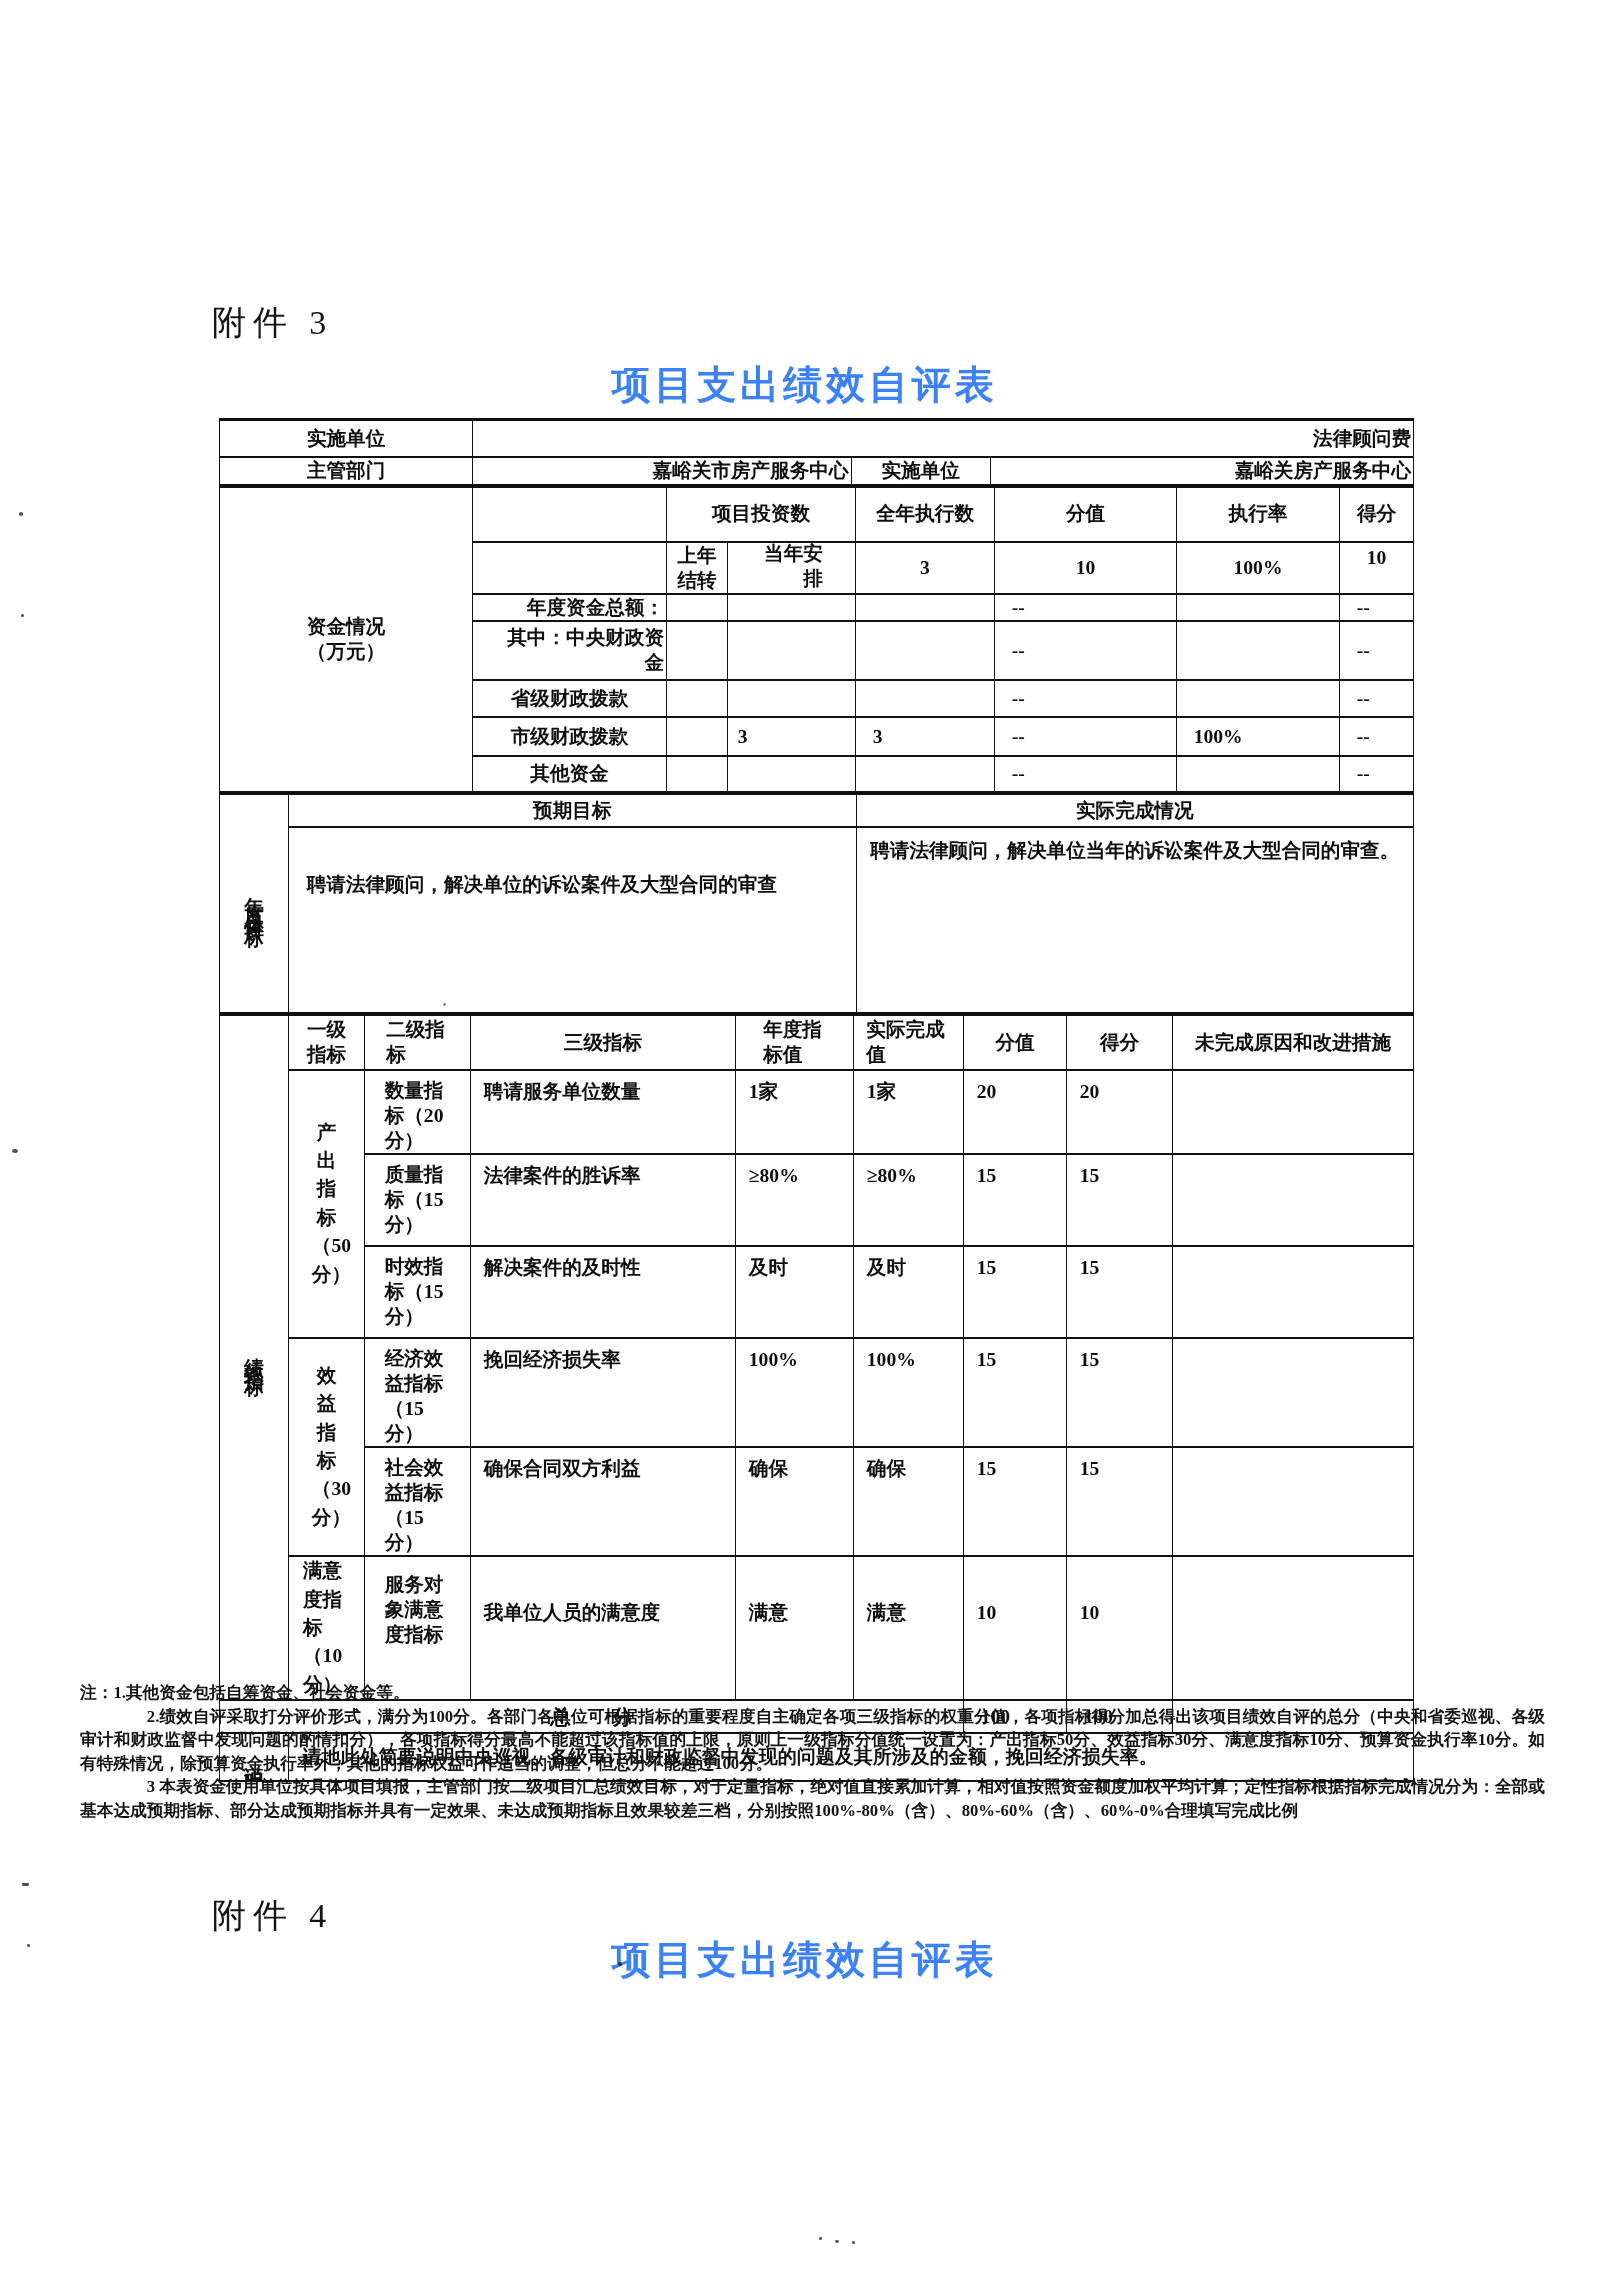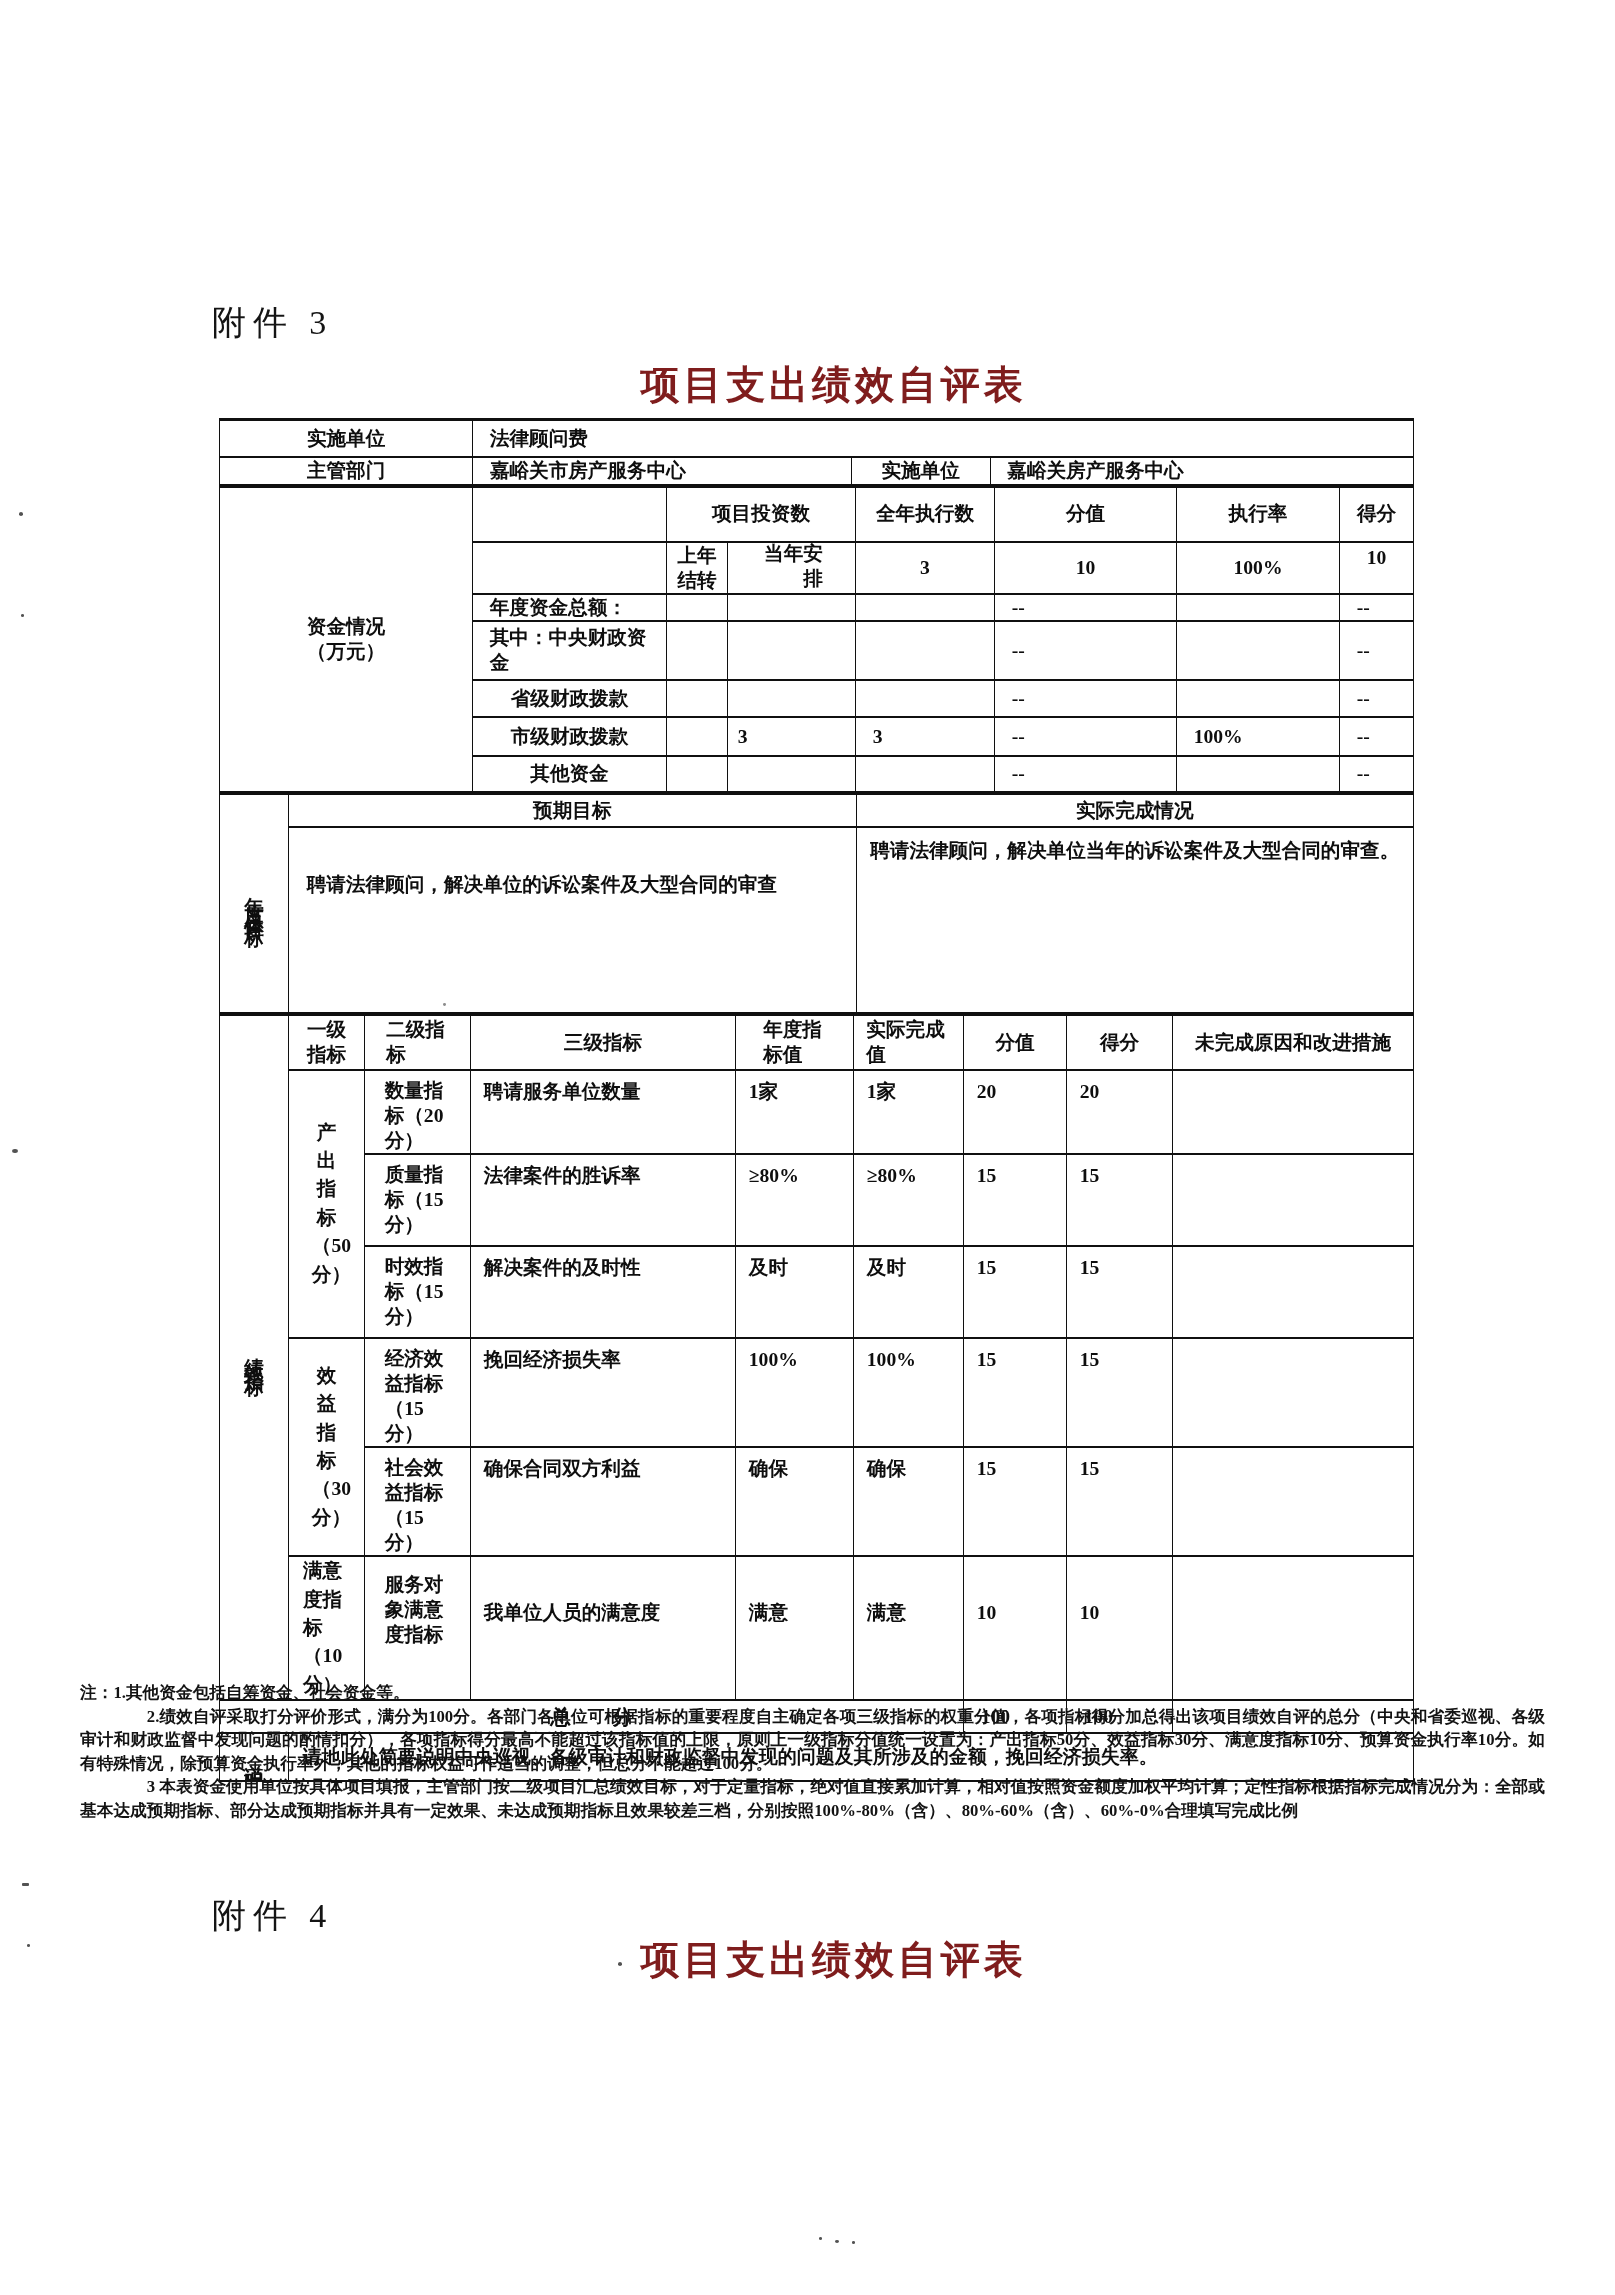--- a/index.html
+++ b/index.html
@@ -15,41 +15,41 @@
     position:absolute;
     font-size:34px;
     font-weight:400;
     letter-spacing:6.9px;
     color:#141414;
     margin-top:16px;
   }
   #attach3{left:212px;top:284px;}
   #attach4{left:212px;top:1877px;}
   .big-title{
-    position:absolute;left:237px;width:1193px;
+    position:absolute;left:208px;width:1193px;
     text-align:center;
     font-family:"Liberation Sans","DejaVu Sans",sans-serif;
     font-weight:700;font-size:39px;letter-spacing:3.9px;
-    color:#7f1d1d;
+    color:#3b82f6;
   }
   #title1{top:358px;}
   #title2{top:1933px;}
 
   .sheet{position:absolute;left:219px;top:418px;width:1197px;}
   table{border-collapse:collapse;table-layout:fixed;width:1195px;}
   td{
     border:1.5px solid #101010;
     border-top-width:2.5px;border-bottom-width:2.5px;
     font-size:19.6px;font-weight:700;line-height:1.28;
     vertical-align:middle;padding:0 2px;overflow:hidden;
     color:#0e0e0e;
   }
   .outer-top td{border-top-width:3.4px;}
   .c{text-align:center;}
-  .l{text-align:left;padding-left:16.7px;}
+  .l{text-align:right;padding-left:16.7px;}
   .lv{text-align:left;padding-left:16.7px;}
   .top{vertical-align:top;padding-top:2.9px;}
   .tl{text-align:left;padding-left:12.8px;vertical-align:top;padding-top:7.9px;}
   .tc{text-align:center;vertical-align:top;padding-top:6.9px;}
   .pt{padding-top:43px;}
   .pt2{padding-top:14.7px;}
   .goal-left{vertical-align:top;text-align:left;padding:44px 29.5px 0 17.7px;margin-top:18px;}
   .goal-right{vertical-align:top;text-align:left;padding:9.8px 11.8px 0 13.7px;}
   .note-cell{text-align:left;padding-left:13.7px;font-size:19px;}
   .total{font-size:20.6px;}

